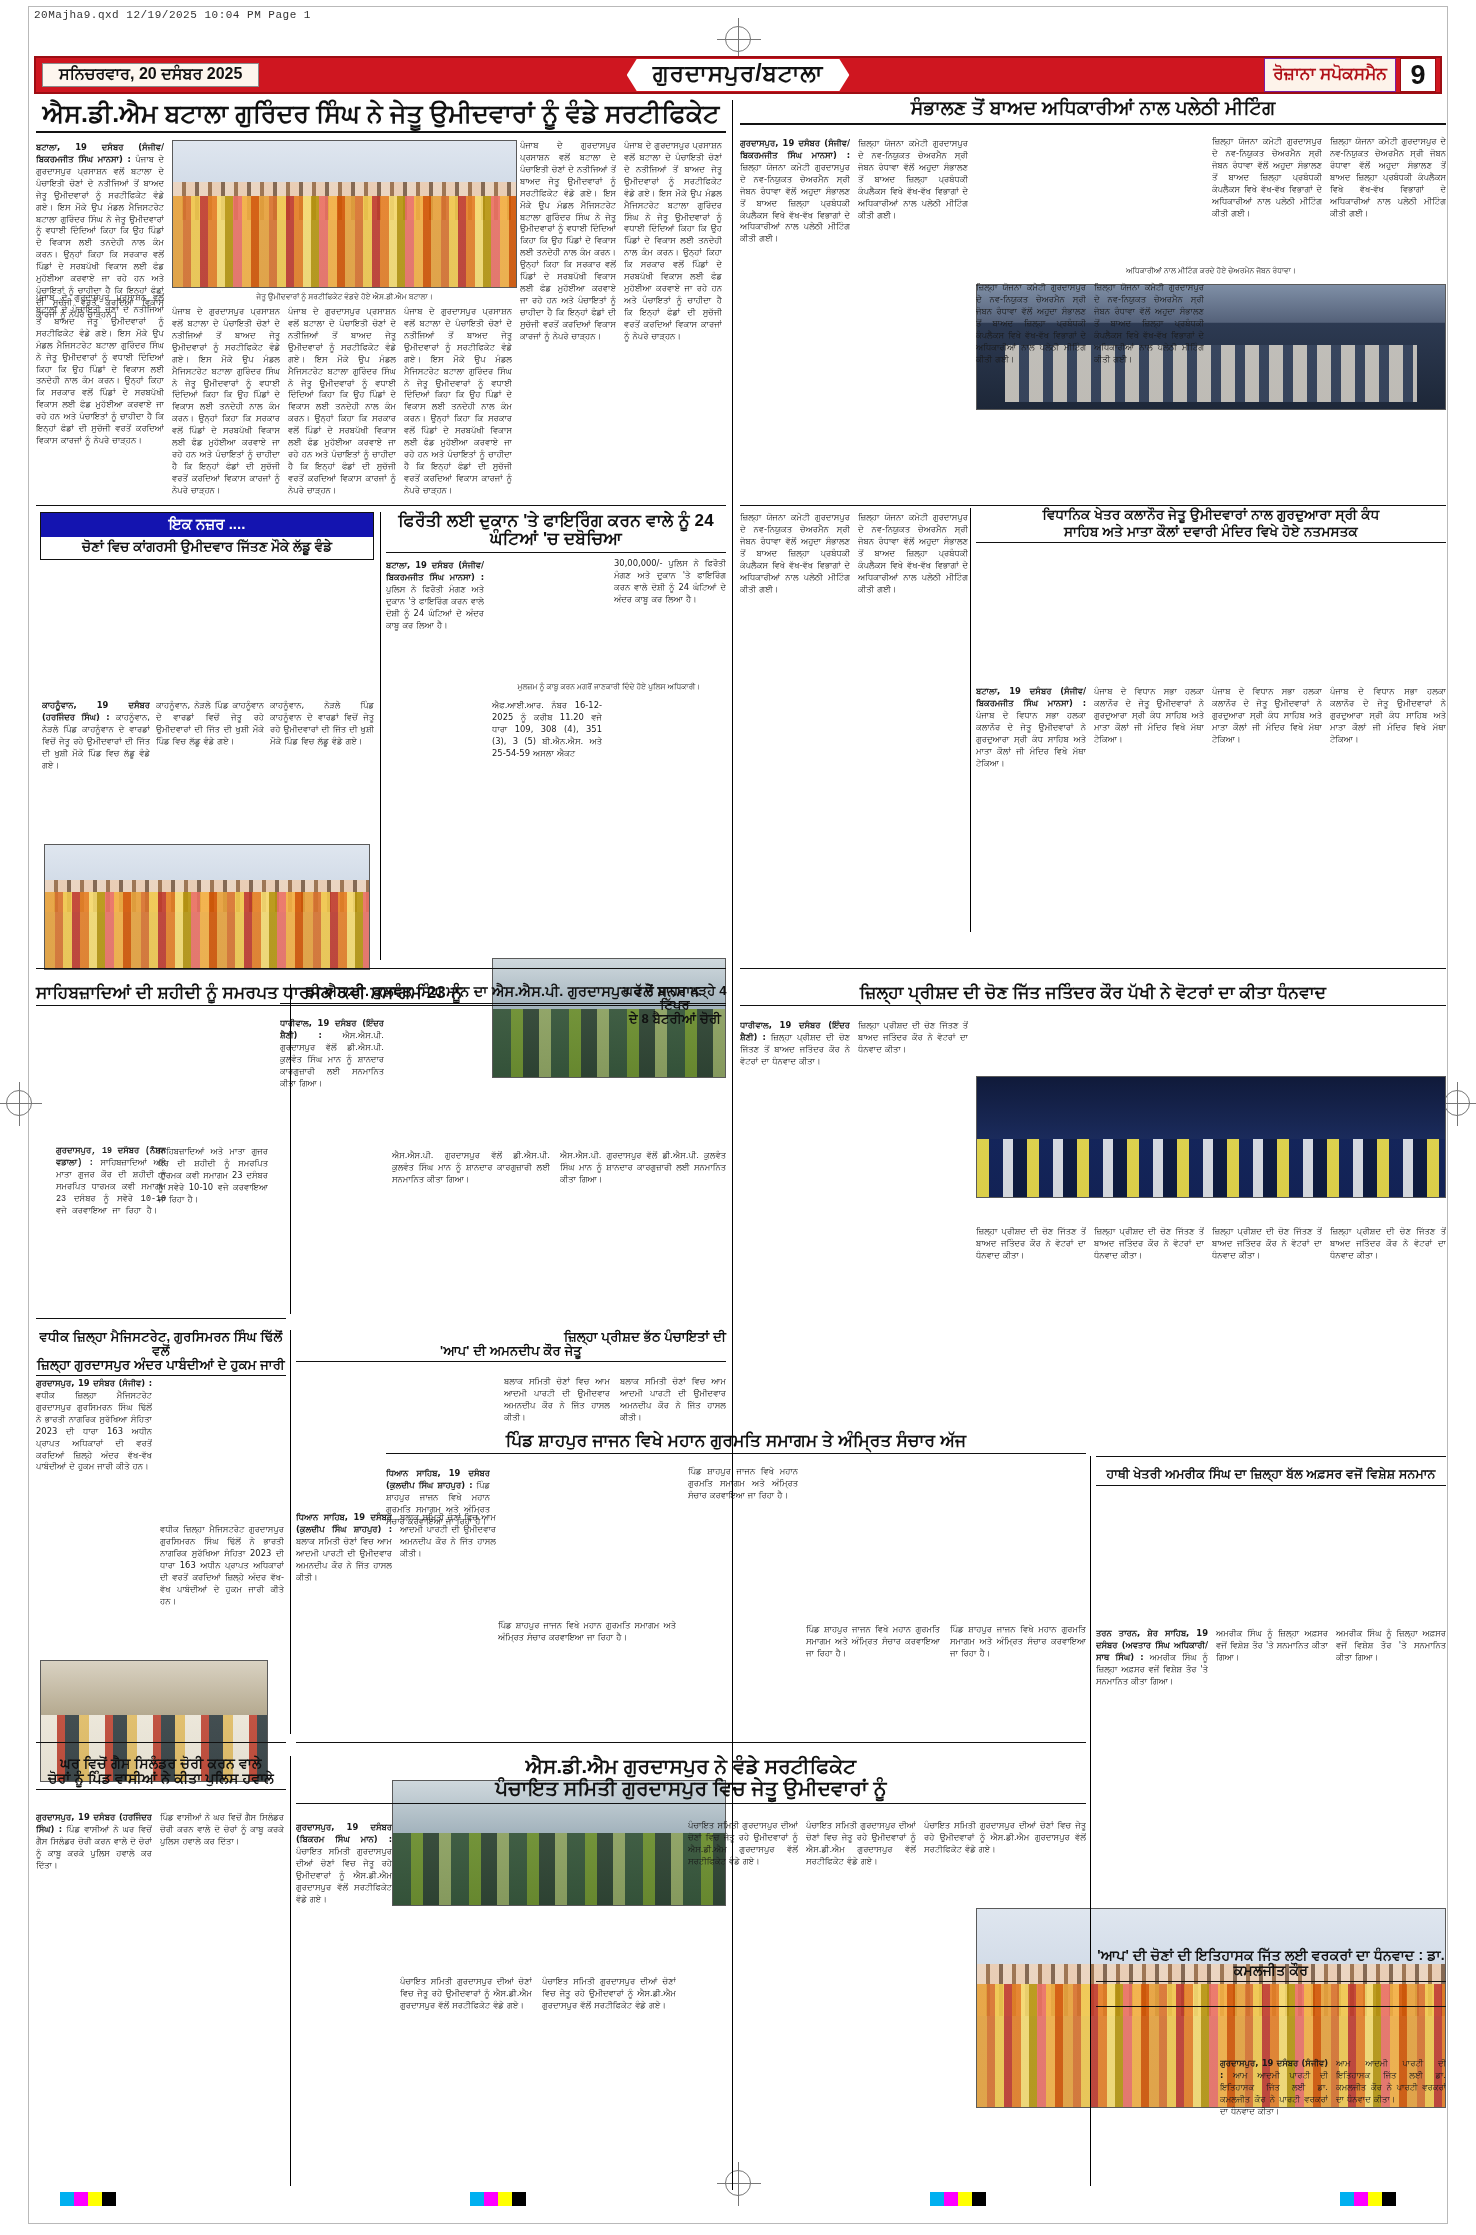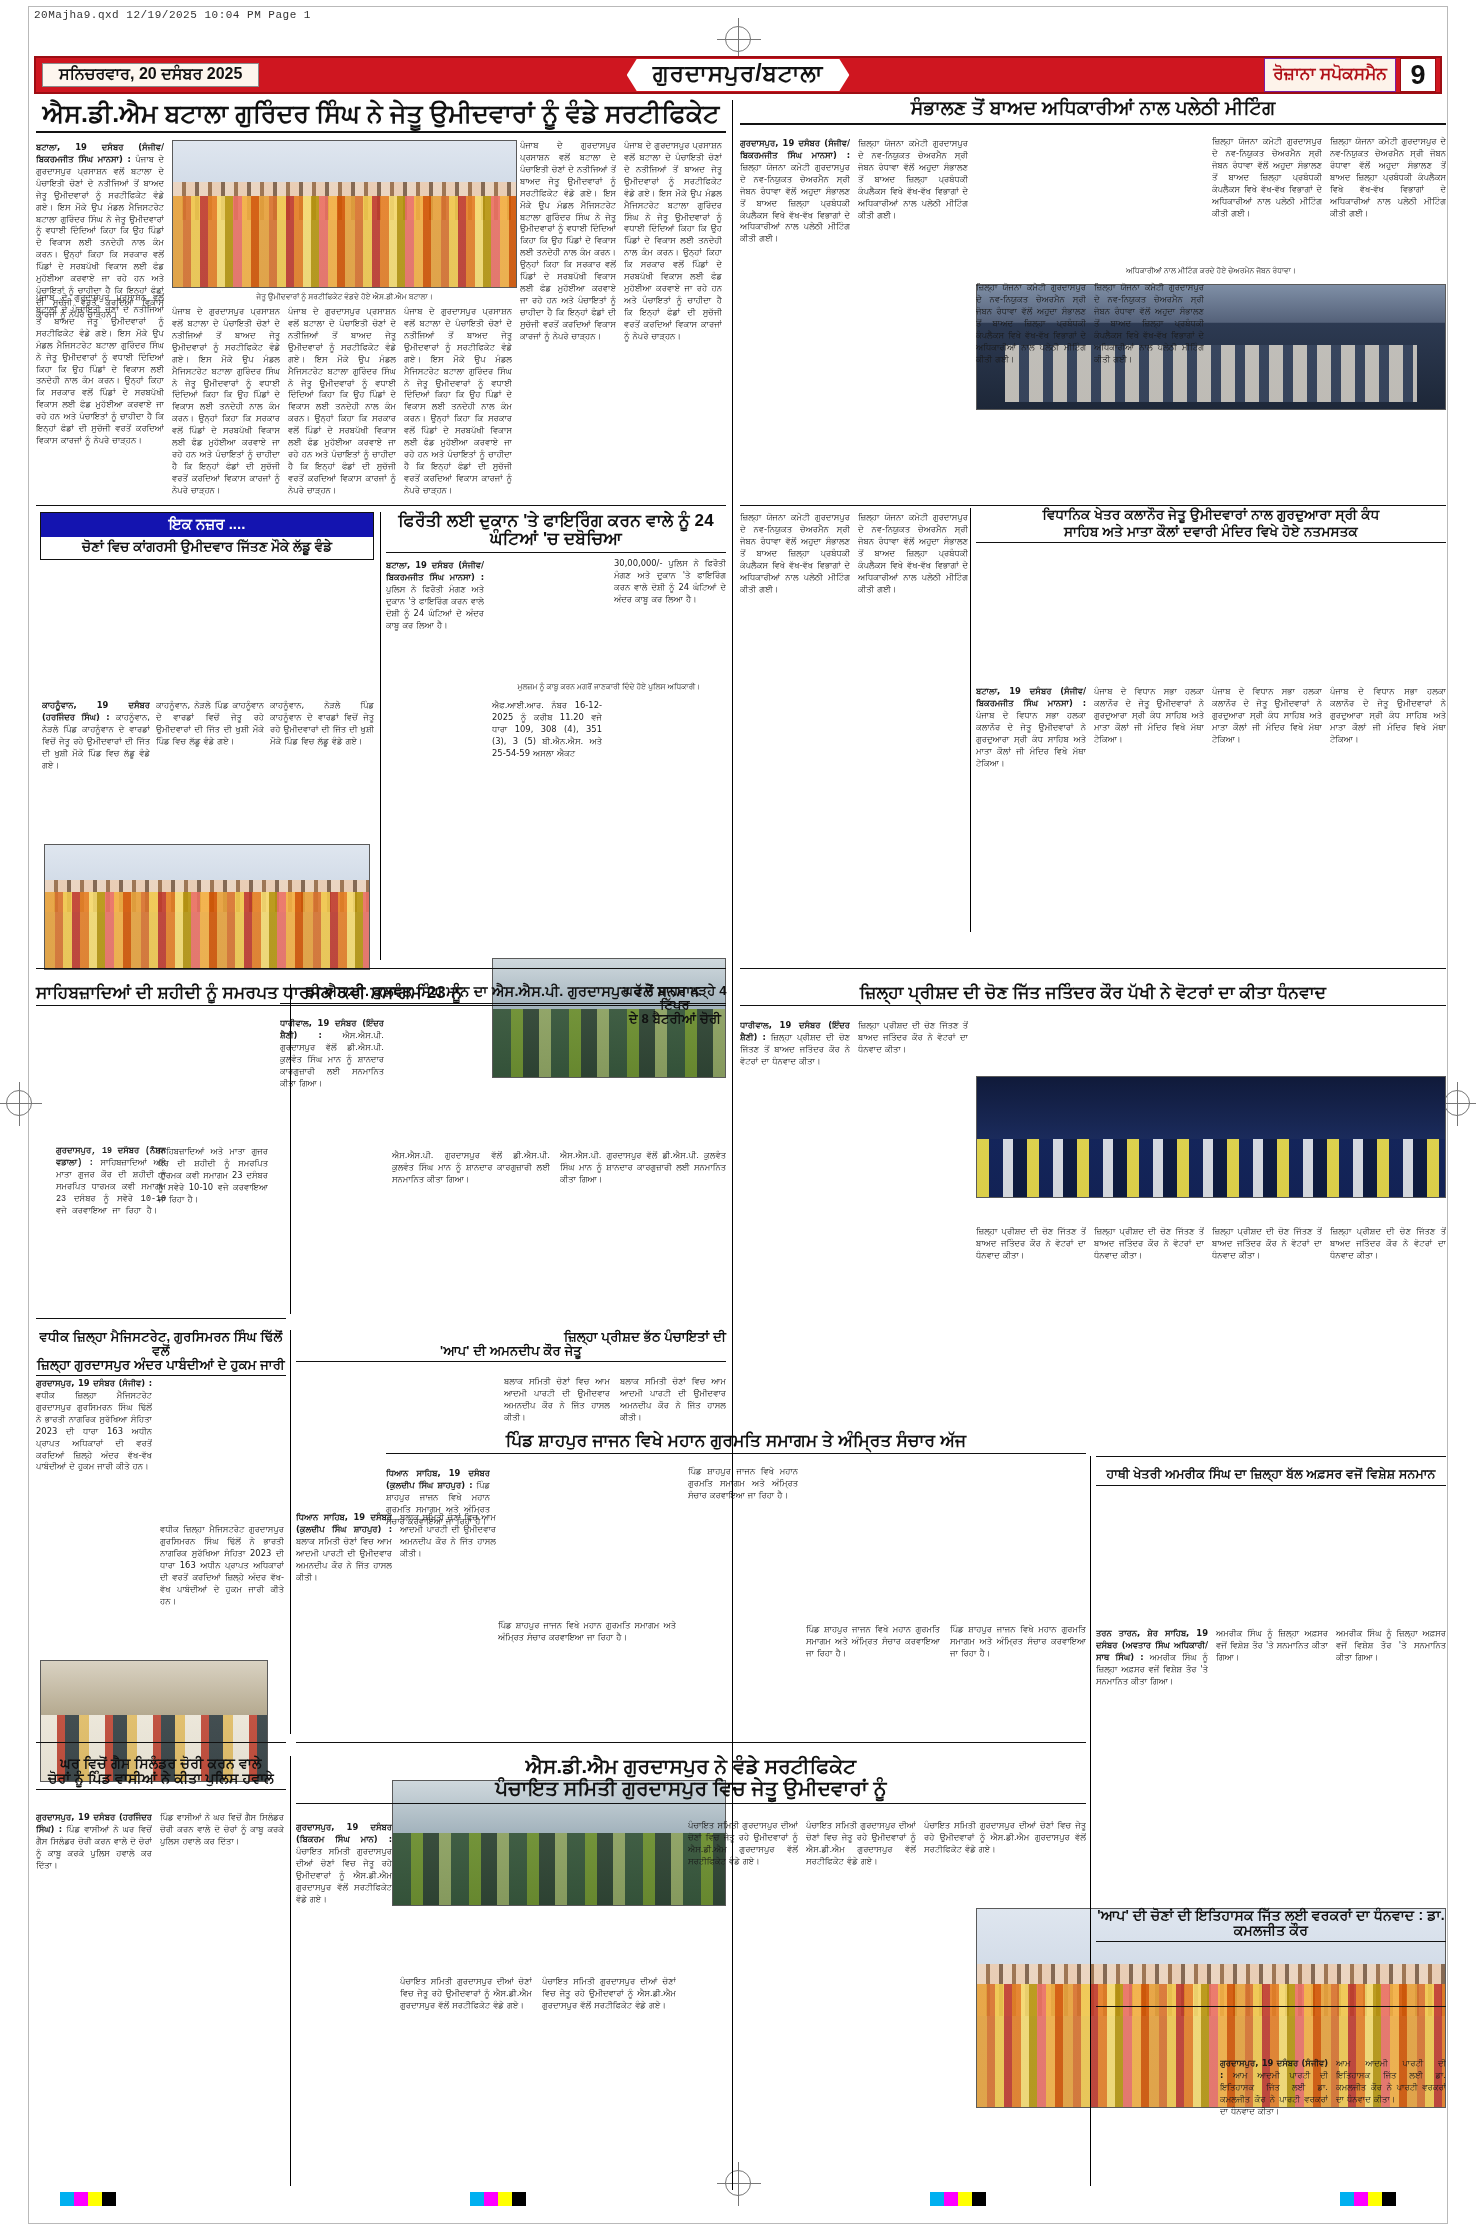--- a/index.html
+++ b/index.html
@@ -398,21 +398,21 @@
   <span>ਪੰਚਾਇਤ ਸਮਿਤੀ ਗੁਰਦਾਸਪੁਰ ਦੀਆਂ ਚੋਣਾਂ ਵਿਚ ਜੇਤੂ ਰਹੇ ਉਮੀਦਵਾਰਾਂ ਨੂੰ ਐਸ.ਡੀ.ਐਮ ਗੁਰਦਾਸਪੁਰ ਵੱਲੋਂ ਸਰਟੀਫਿਕੇਟ ਵੰਡੇ ਗਏ।</span>
 </div>
 
 <div class="blk col-text" style="left:400px; top:1976px; width:132px; height:208px;">ਪੰਚਾਇਤ ਸਮਿਤੀ ਗੁਰਦਾਸਪੁਰ ਦੀਆਂ ਚੋਣਾਂ ਵਿਚ ਜੇਤੂ ਰਹੇ ਉਮੀਦਵਾਰਾਂ ਨੂੰ ਐਸ.ਡੀ.ਐਮ ਗੁਰਦਾਸਪੁਰ ਵੱਲੋਂ ਸਰਟੀਫਿਕੇਟ ਵੰਡੇ ਗਏ।</div>
 <div class="blk col-text" style="left:542px; top:1976px; width:134px; height:208px;">ਪੰਚਾਇਤ ਸਮਿਤੀ ਗੁਰਦਾਸਪੁਰ ਦੀਆਂ ਚੋਣਾਂ ਵਿਚ ਜੇਤੂ ਰਹੇ ਉਮੀਦਵਾਰਾਂ ਨੂੰ ਐਸ.ਡੀ.ਐਮ ਗੁਰਦਾਸਪੁਰ ਵੱਲੋਂ ਸਰਟੀਫਿਕੇਟ ਵੰਡੇ ਗਏ।</div>
 <div class="blk col-text" style="left:688px; top:1820px; width:110px; height:364px;">ਪੰਚਾਇਤ ਸਮਿਤੀ ਗੁਰਦਾਸਪੁਰ ਦੀਆਂ ਚੋਣਾਂ ਵਿਚ ਜੇਤੂ ਰਹੇ ਉਮੀਦਵਾਰਾਂ ਨੂੰ ਐਸ.ਡੀ.ਐਮ ਗੁਰਦਾਸਪੁਰ ਵੱਲੋਂ ਸਰਟੀਫਿਕੇਟ ਵੰਡੇ ਗਏ।</div>
 <div class="blk col-text" style="left:806px; top:1820px; width:110px; height:364px;">ਪੰਚਾਇਤ ਸਮਿਤੀ ਗੁਰਦਾਸਪੁਰ ਦੀਆਂ ਚੋਣਾਂ ਵਿਚ ਜੇਤੂ ਰਹੇ ਉਮੀਦਵਾਰਾਂ ਨੂੰ ਐਸ.ਡੀ.ਐਮ ਗੁਰਦਾਸਪੁਰ ਵੱਲੋਂ ਸਰਟੀਫਿਕੇਟ ਵੰਡੇ ਗਏ।</div>
 <div class="blk col-text" style="left:924px; top:1820px; width:162px; height:364px;">ਪੰਚਾਇਤ ਸਮਿਤੀ ਗੁਰਦਾਸਪੁਰ ਦੀਆਂ ਚੋਣਾਂ ਵਿਚ ਜੇਤੂ ਰਹੇ ਉਮੀਦਵਾਰਾਂ ਨੂੰ ਐਸ.ਡੀ.ਐਮ ਗੁਰਦਾਸਪੁਰ ਵੱਲੋਂ ਸਰਟੀਫਿਕੇਟ ਵੰਡੇ ਗਏ।</div>
 
 <div class="blk rule" style="left:1096px; top:2006px; width:350px; height:1px;"></div>
-<div class="blk" style="left:1096px; top:1908px; width:350px;">
+<div class="blk" style="left:1096px; top:1948px; width:350px;">
   <div class="hl" style="text-align:center; font-size:14px;">'ਆਪ' ਦੀ ਚੋਣਾਂ ਦੀ ਇਤਿਹਾਸਕ ਜਿੱਤ ਲਈ ਵਰਕਰਾਂ ਦਾ ਧੰਨਵਾਦ : ਡਾ. ਕਮਲਜੀਤ ਕੌਰ</div>
   <div class="rule" style="margin-top:3px;"></div>
 </div>
 
 <div class="blk col-text" style="left:1220px; top:2058px; width:108px; height:126px;">
   <span class="dateline">ਗੁਰਦਾਸਪੁਰ, 19 ਦਸੰਬਰ (ਸੰਜੀਵ) :</span>
   <span>ਆਮ ਆਦਮੀ ਪਾਰਟੀ ਦੀ ਇਤਿਹਾਸਕ ਜਿੱਤ ਲਈ ਡਾ. ਕਮਲਜੀਤ ਕੌਰ ਨੇ ਪਾਰਟੀ ਵਰਕਰਾਂ ਦਾ ਧੰਨਵਾਦ ਕੀਤਾ।</span>
 </div>
 <div class="blk col-text" style="left:1336px; top:2058px; width:110px; height:126px;">ਆਮ ਆਦਮੀ ਪਾਰਟੀ ਦੀ ਇਤਿਹਾਸਕ ਜਿੱਤ ਲਈ ਡਾ. ਕਮਲਜੀਤ ਕੌਰ ਨੇ ਪਾਰਟੀ ਵਰਕਰਾਂ ਦਾ ਧੰਨਵਾਦ ਕੀਤਾ।</div>
 

